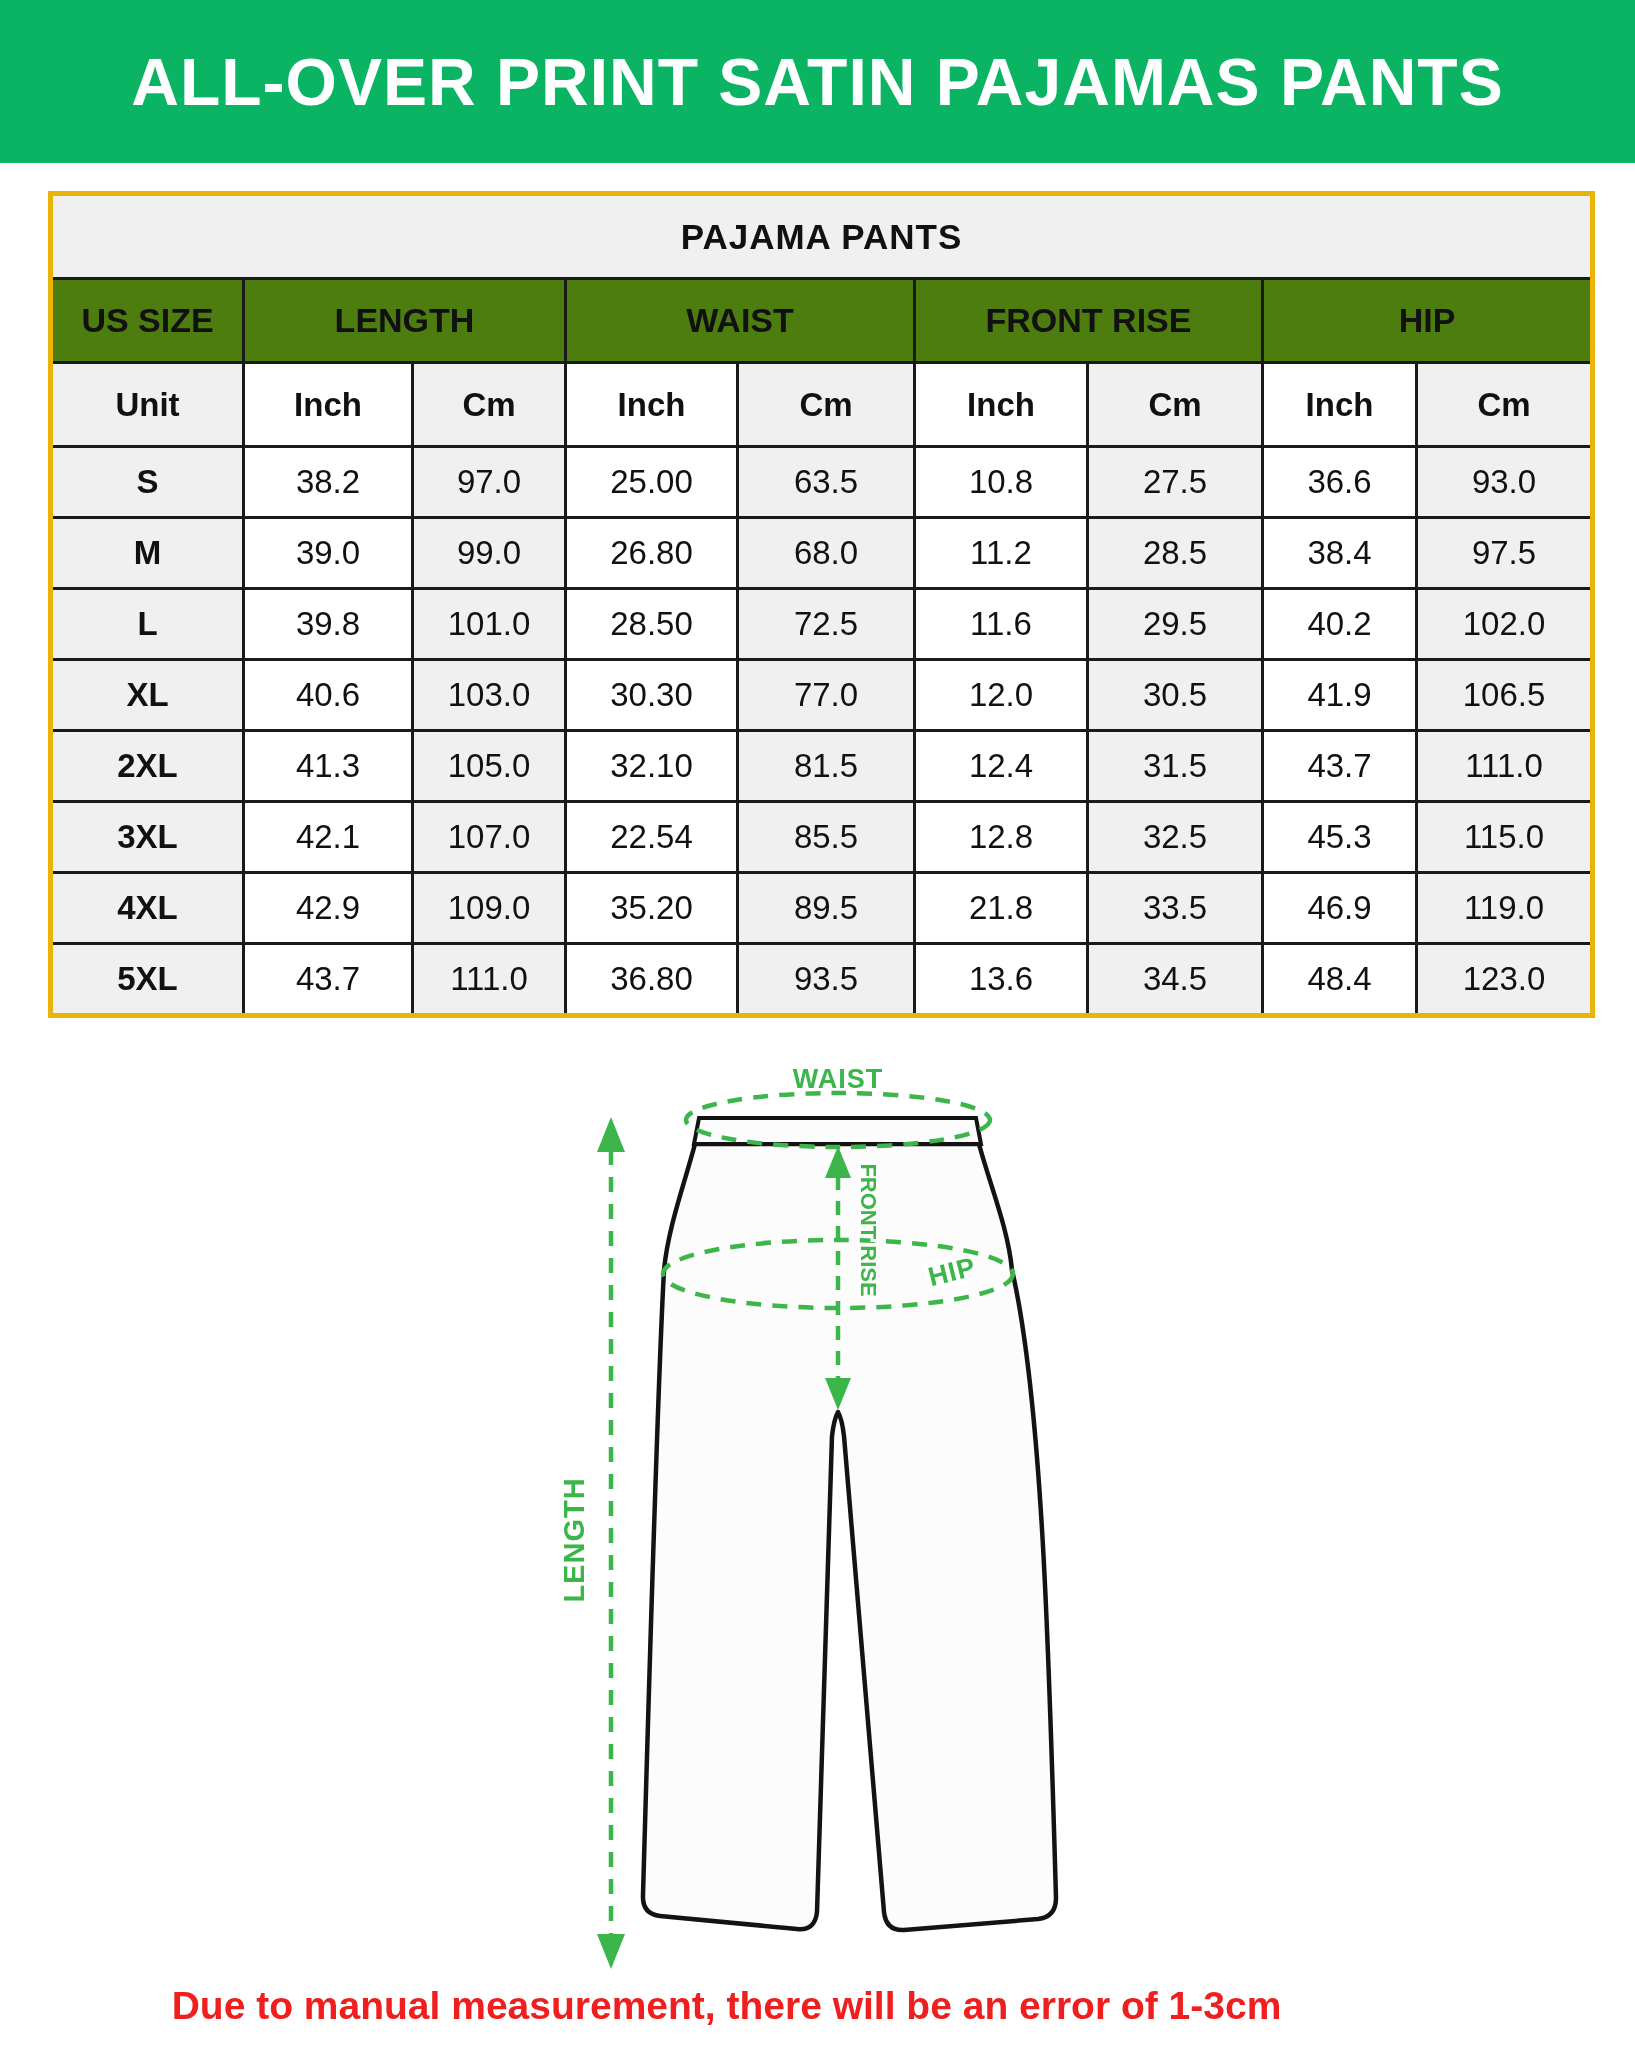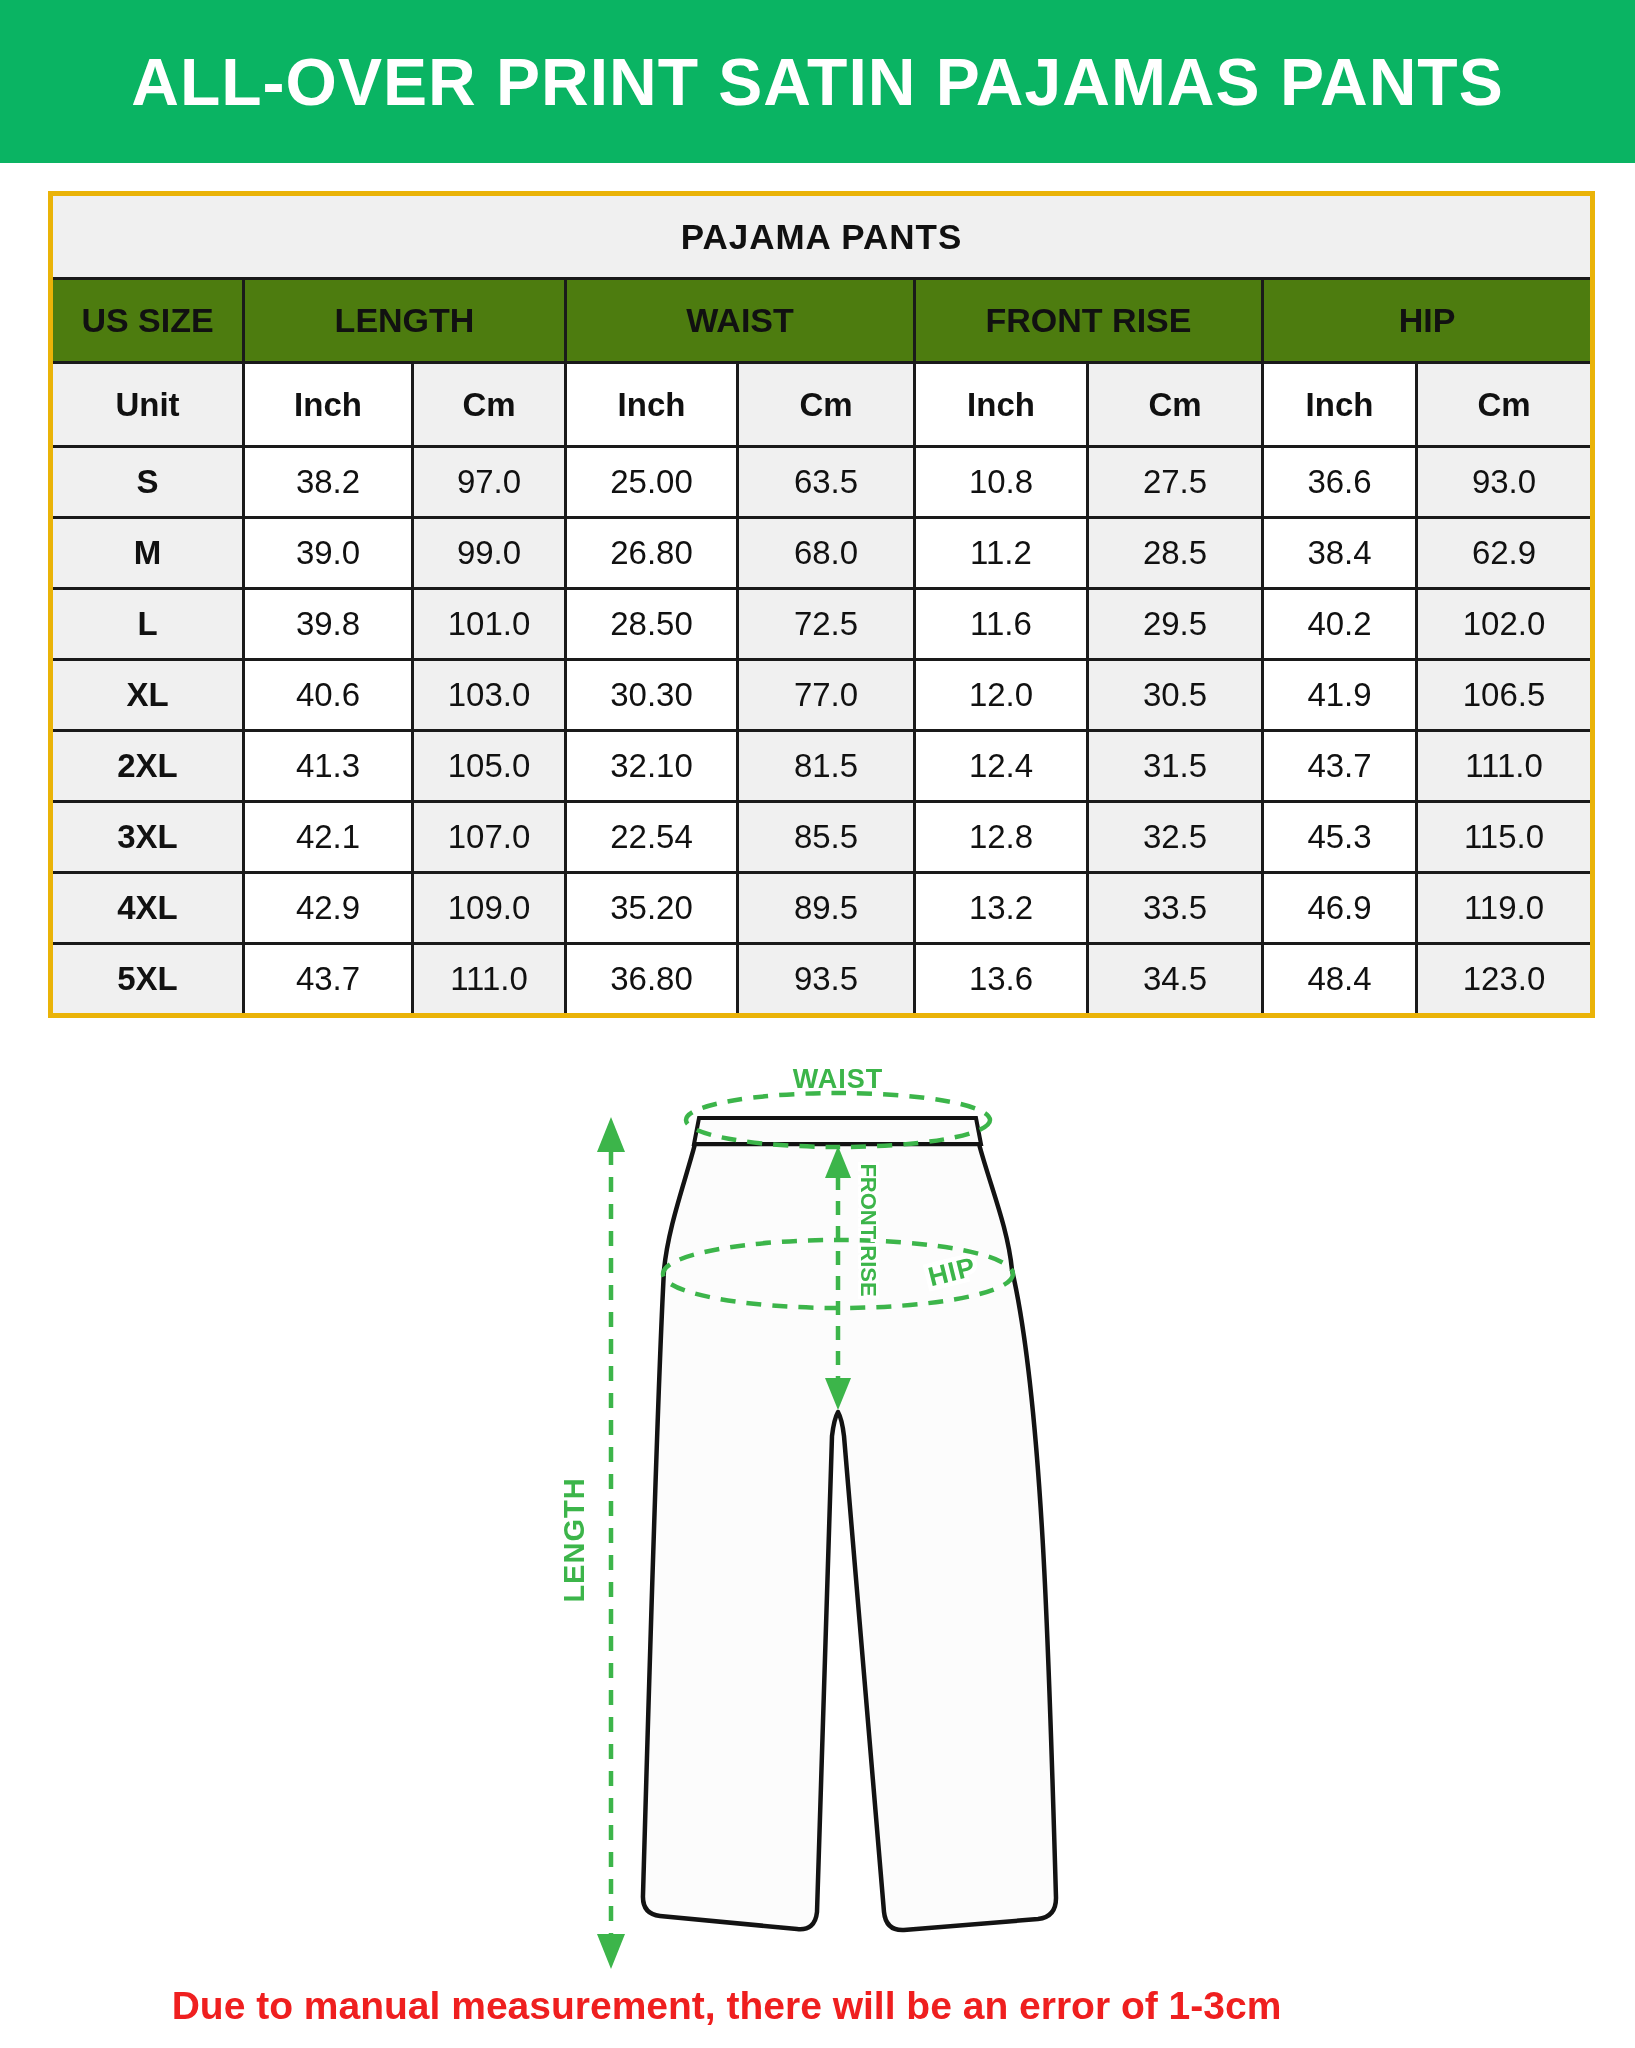--- a/index.html
+++ b/index.html
@@ -96,21 +96,21 @@
     </tr>
     <tr>
       <td class="size-cell">M</td>
       <td>39.0</td>
       <td>99.0</td>
       <td>26.80</td>
       <td>68.0</td>
       <td>11.2</td>
       <td>28.5</td>
       <td>38.4</td>
-      <td>62.9</td>
+      <td>97.5</td>
     </tr>
     <tr>
       <td class="size-cell">L</td>
       <td>39.8</td>
       <td>101.0</td>
       <td>28.50</td>
       <td>72.5</td>
       <td>11.6</td>
       <td>29.5</td>
       <td>40.2</td>
@@ -148,21 +148,21 @@
       <td>32.5</td>
       <td>45.3</td>
       <td>115.0</td>
     </tr>
     <tr>
       <td class="size-cell">4XL</td>
       <td>42.9</td>
       <td>109.0</td>
       <td>35.20</td>
       <td>89.5</td>
-      <td>13.2</td>
+      <td>21.8</td>
       <td>33.5</td>
       <td>46.9</td>
       <td>119.0</td>
     </tr>
     <tr>
       <td class="size-cell">5XL</td>
       <td>43.7</td>
       <td>111.0</td>
       <td>36.80</td>
       <td>93.5</td>

